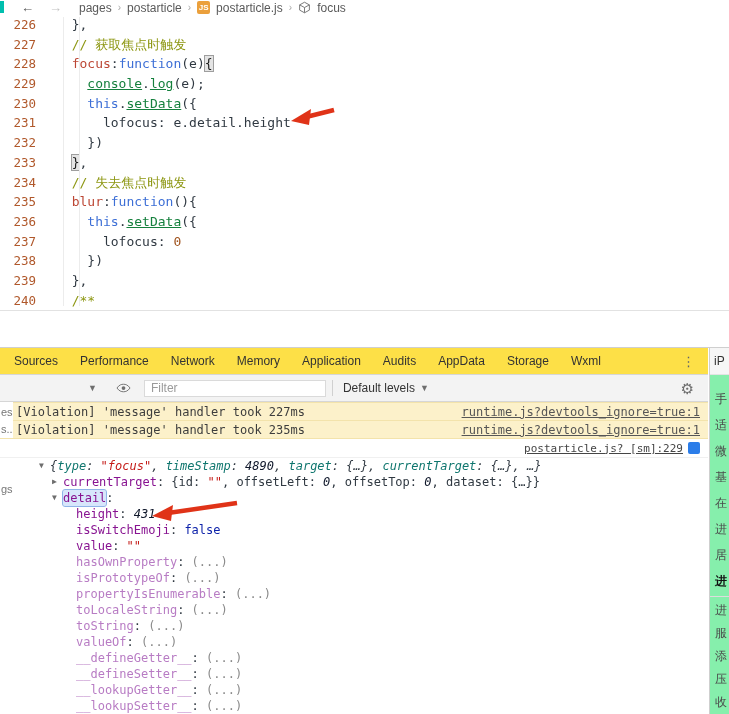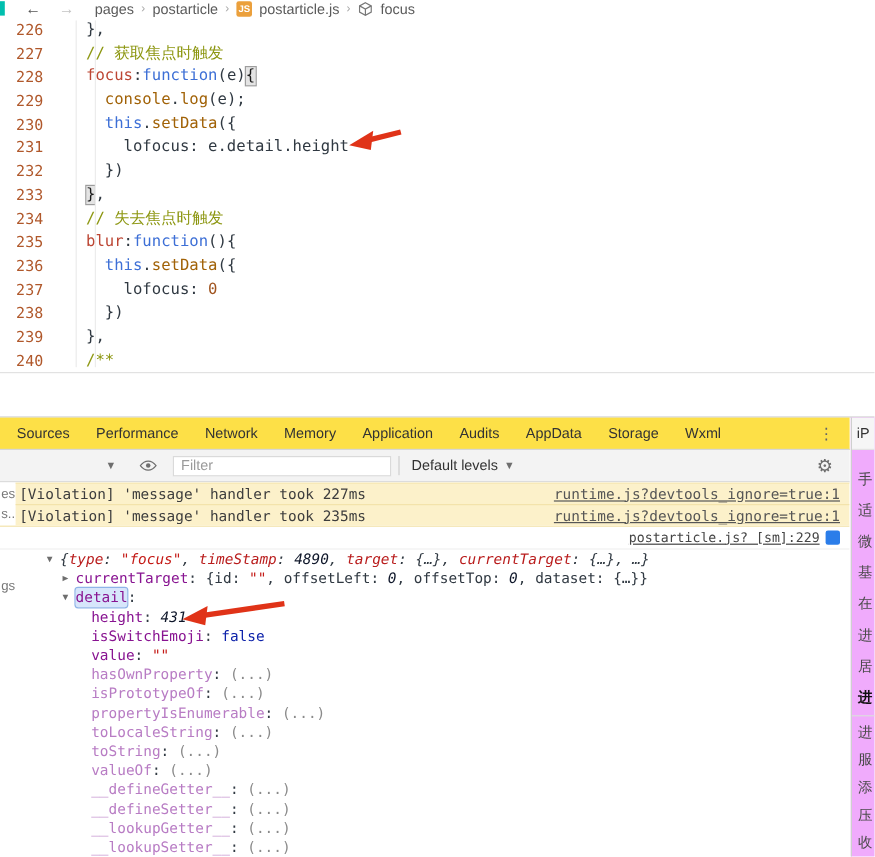--- a/index.html
+++ b/index.html
@@ -22,21 +22,21 @@
   .code-area { position:absolute; top:15px; left:0; right:0; bottom:0;
                font-family:"DejaVu Sans Mono","Liberation Mono",monospace; font-size:13px; color:#1b1b1b; }
   .guide { position:absolute; top:2px; bottom:4px; width:1px; background:#ececec; }
   .code-line { display:flex; height:19.7px; line-height:19.7px; white-space:pre; }
   .ln { flex:none; width:36px; text-align:right; color:#b0582b; font-size:12.5px; }
   .code-text { margin-left:20px; }
 
   .t-c { color:#8d9712; }
   .t-k { color:#bc4634; }
   .t-w { color:#3d6fd6; }
-  .t-b { color:#a16207; }
+  .t-b { color:#15803d;text-decoration:underline; }
   .t-n { color:#a0541f; }
   .t-x { background:#e4e4e4; outline:1px solid #9e9e9e; }
 
   
   .devtools { position:absolute; top:347px; left:0; right:0; bottom:0; background:#fff; border-top:1px solid #cfcfcf; }
   .tabbar { position:absolute; top:0; left:0; width:708px; height:27px; background:#fde047;
             border-bottom:1px solid #d6d6d6; display:flex; align-items:center; font-size:12px; color:#333; }
   .tab { padding:0 11px; line-height:27px; cursor:default; }
   .tab:first-child { margin-left:3px; }
   .more { margin-left:auto; margin-right:13px; color:#5f6368; font-size:13px; }
@@ -64,32 +64,32 @@
 
   .srcrow { height:19px; display:flex; align-items:center; justify-content:flex-end;
             padding-right:8px; border-bottom:1px solid #f0f0f0; font-size:11px; }
   .srclink { color:#454545; text-decoration:underline; cursor:pointer; }
   .srcicon { width:12px; height:12px; background:#2b7de9; border-radius:2px; margin-left:5px; flex:none; }
 
   .trow { height:16px; line-height:16px; white-space:pre; display:flex; align-items:center; }
   .trow.it { font-style:italic; }
   .tw { flex:none; width:11px; font-size:8px; color:#6e6e6e; }
   .t-p  { color:#303942; }
-  .t-pk { color:#b91c1c; }
+  .t-pk { color:#0f766e; }
   .t-st { color:#c41a16; }
   .t-nu { color:#0f172a;font-style:italic; }
   .t-nm { color:#881391; }
   .t-sel{ color:#881391; background:#d7e6fb; outline:1px solid #8fb4e8; border-radius:2px; }
   .t-f  { color:#b87cc4; }
   .t-g  { color:#8a8a8a; }
   .t-bl { color:#0d22aa; }
 
   
   .rstrip { position:absolute; top:0; right:0; bottom:0; width:20px; border-left:1px solid #cfcfcf;
-            background:#f0abfc; overflow:hidden; }
+            background:#86efac; overflow:hidden; }
   .rdevice { height:27px; line-height:27px; padding-left:4px; font-size:12px; color:#333; background:#f6f6f6;
              border-bottom:1px solid #e3e3e3; white-space:nowrap; }
   .rlist { padding-top:11px; }
   .ritem { height:26px; line-height:26px; padding-left:5px; font-size:12px; color:#4a4a4a; white-space:nowrap; }
   .ritem.bold { color:#111; font-weight:bold; }
   .ritem.compact { height:23px; line-height:23px; }
   .rdiv { height:1px; background:#ddd; margin:2px 0; }
 
   .overlay { position:absolute; inset:0; pointer-events:none; z-index:10; }
 </style>

